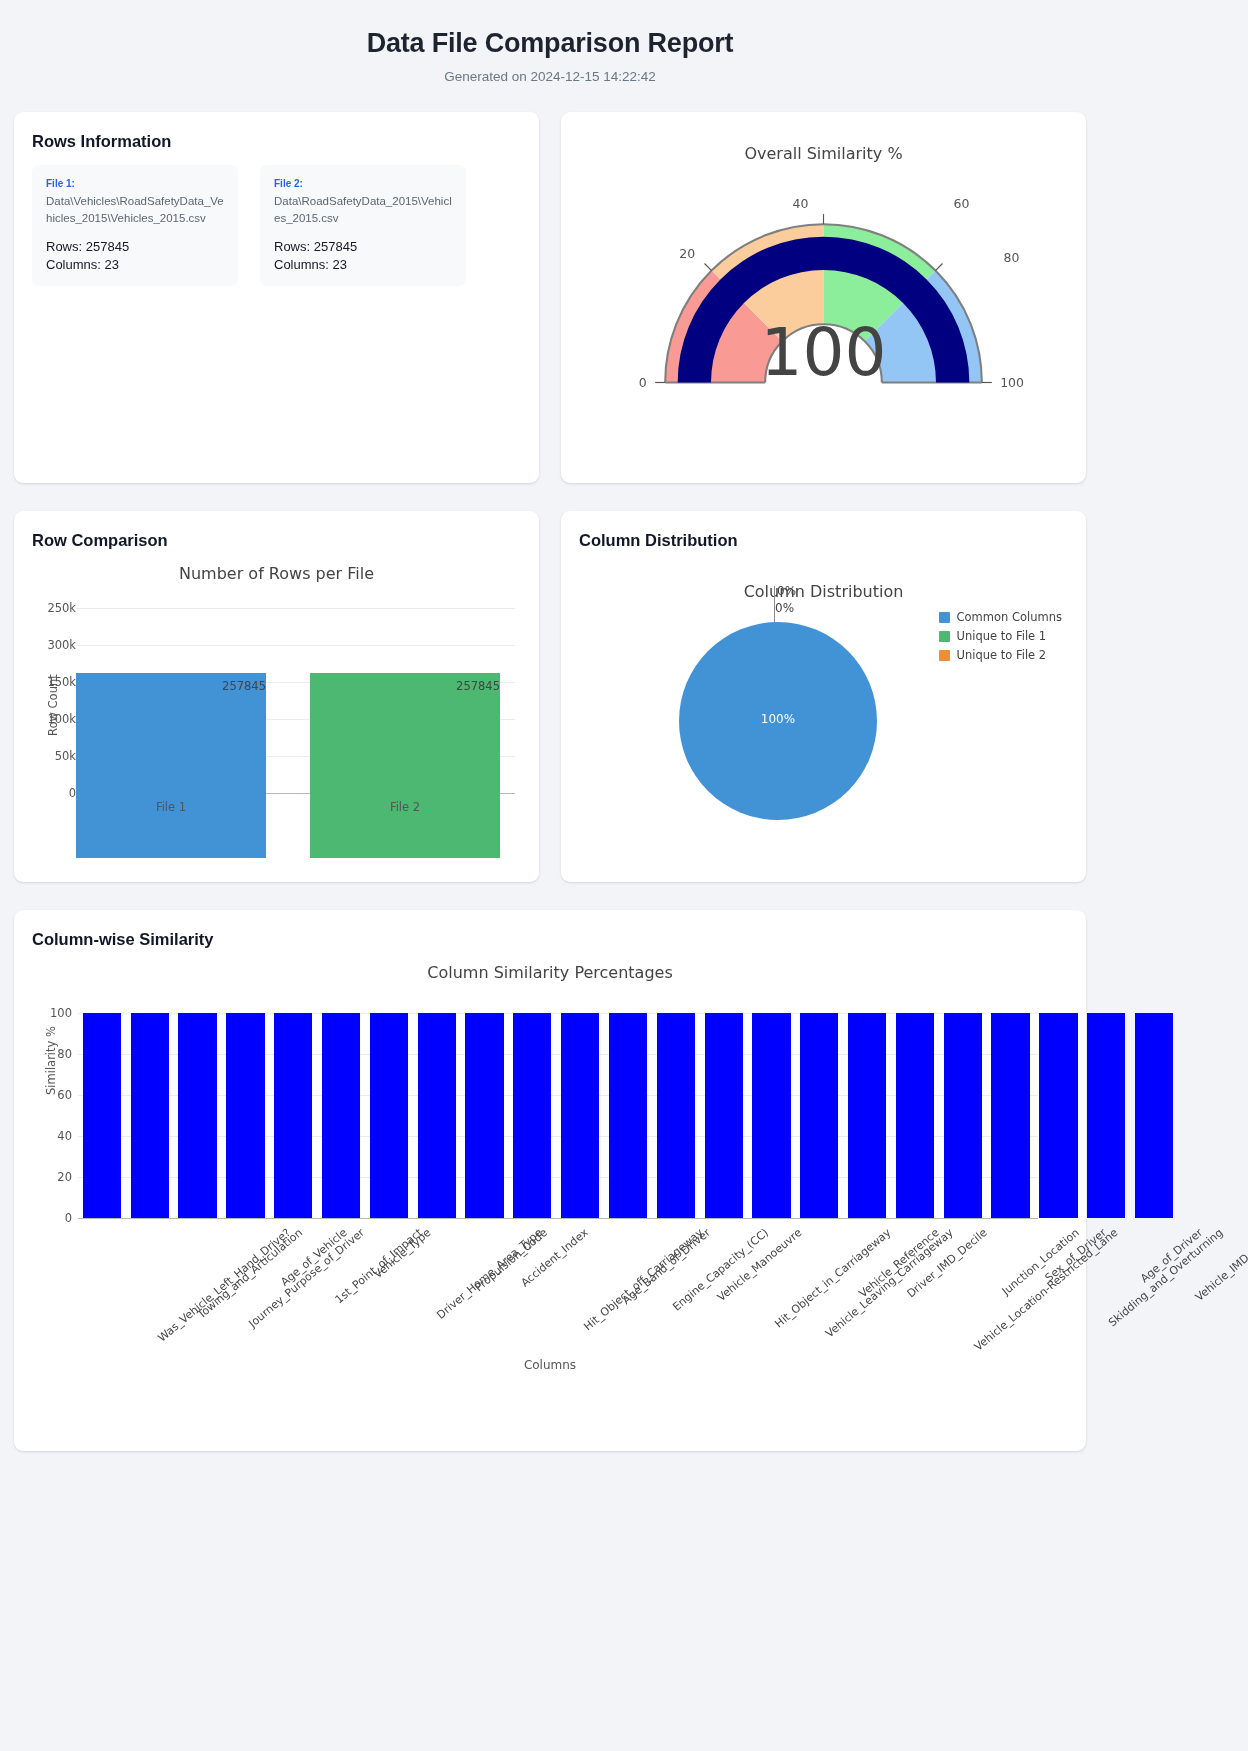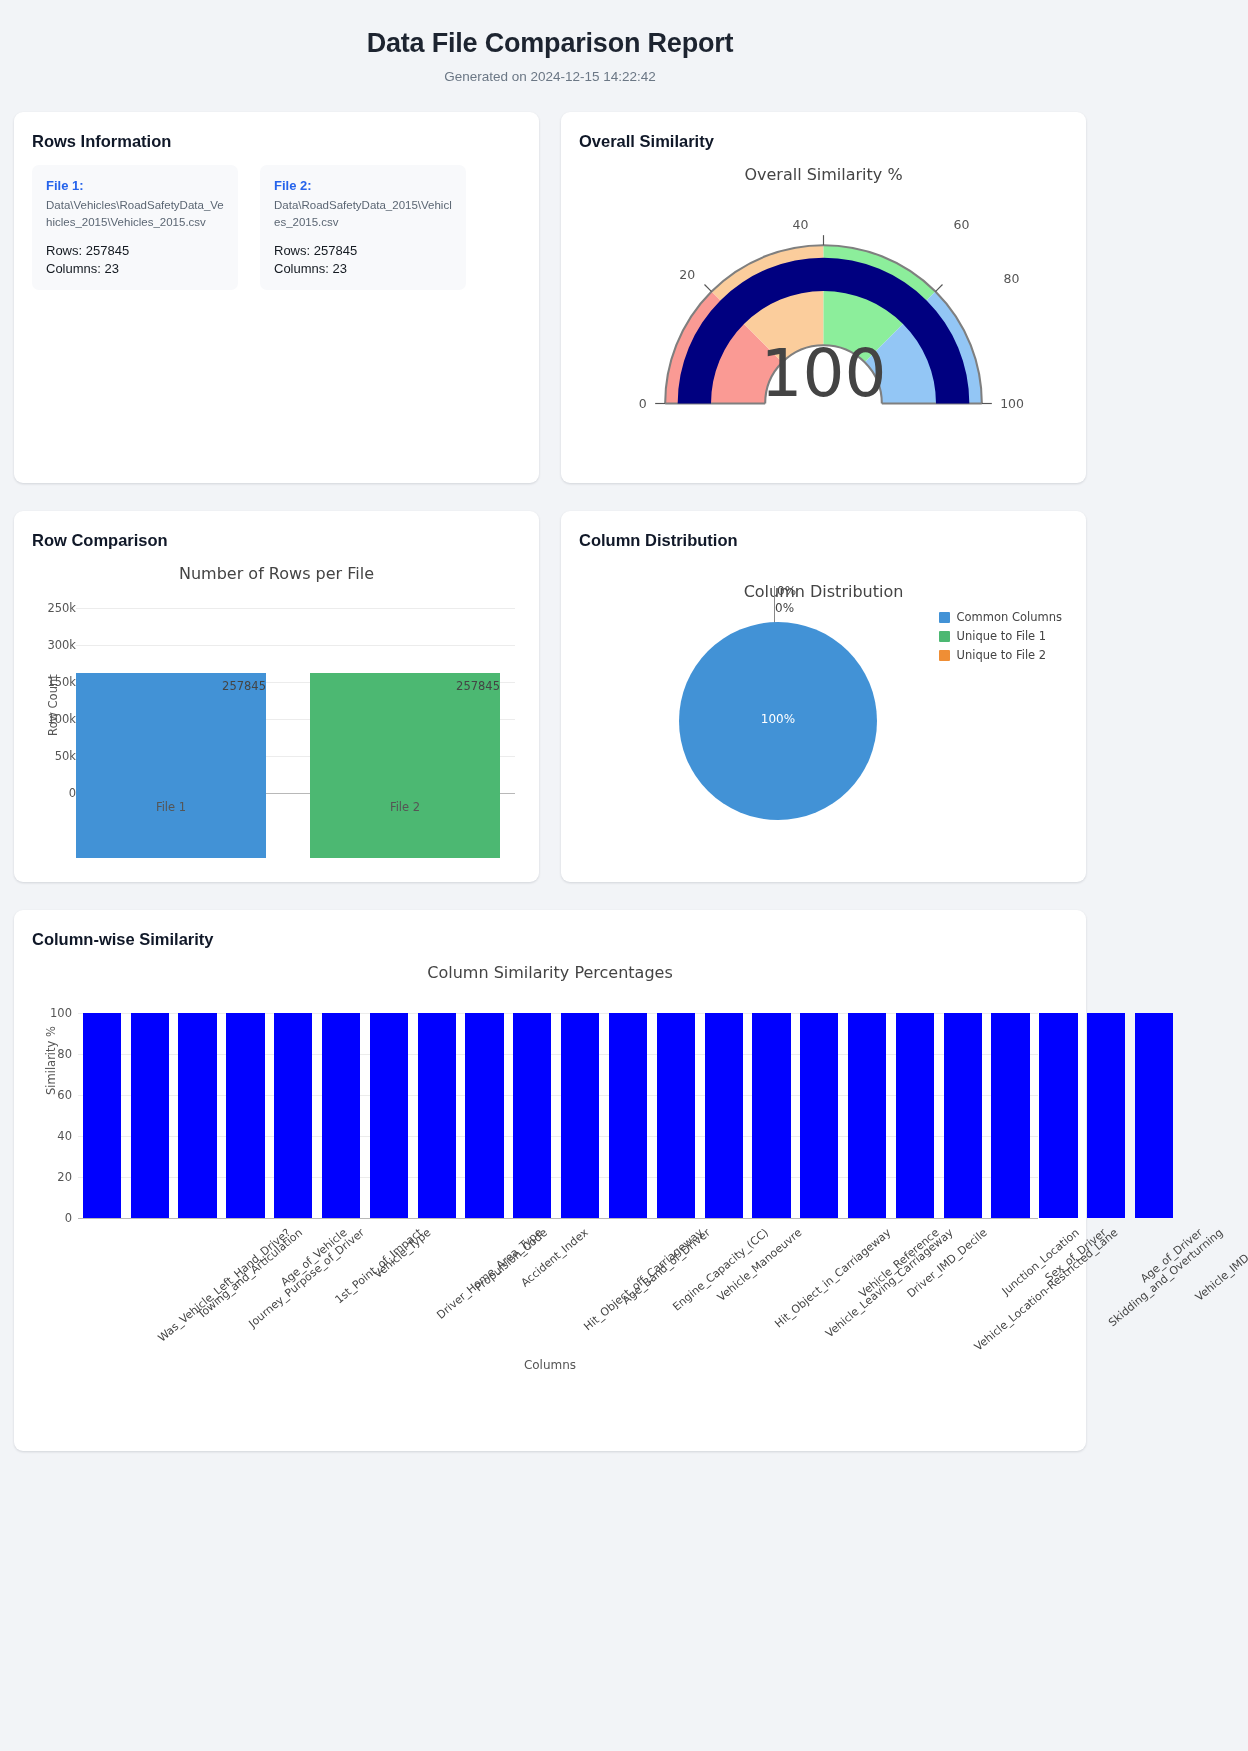--- a/index.html
+++ b/index.html
@@ -31,21 +31,21 @@
   }
   .card.half { width:50%; }
   .card.full { width:100%; }
   .card-title { font-size:16.5px; font-weight:bold; color:#101828; margin:0 0 14px 0; }
 
   
   .files { display:flex; gap:22px; }
   .file-box {
     width:206px; background:#f8f9fb; border-radius:7px; padding:13px 14px 14px 14px;
   }
-  .file-label { color:#2563eb; font-weight:bold; font-size:13px; margin-bottom:4px; }
+  .file-label { color:#2563eb; font-weight:bold; font-size:10px; margin-bottom:4px; }
   .file-path { color:#5b6673; font-size:11.5px; line-height:1.45; word-break:break-all; }
   .file-stat { color:#141a21; font-size:13px; margin-top:3px; }
   .file-stats { margin-top:13px; }
   .fi-body { height:300px; }
 
   
   .plot { position:relative; }
   .plot-title {
     text-align:center; font-size:16px; color:#444; font-weight:normal;
     font-family:"DejaVu Sans", sans-serif;
@@ -159,21 +159,20 @@
               <div class="file-stat">Rows: 257845</div>
               <div class="file-stat">Columns: 23</div>
             </div>
           </div>
 
         </div>
       </div>
     </div>
 
     <div class="card half">
-      <div class="card-title">Overall Similarity</div>
       <div class="gauge-wrap plot">
         <div class="plot-title gauge-title">Overall Similarity %</div>
         <div class="gauge-svg-holder">
           <svg viewBox="0 0 560 300" width="100%" height="250">
 
             <g>
 
               <path d="M 90 255 A 190 190 0 0 1 145.65 120.65 L 230.79 205.79 A 70 70 0 0 0 210 255 Z" fill="#FA9A94"></path>
 
               <path d="M 145.65 120.65 A 190 190 0 0 1 280 65 L 280 185 A 70 70 0 0 0 230.79 205.79 Z" fill="#FBCD9C"></path>

